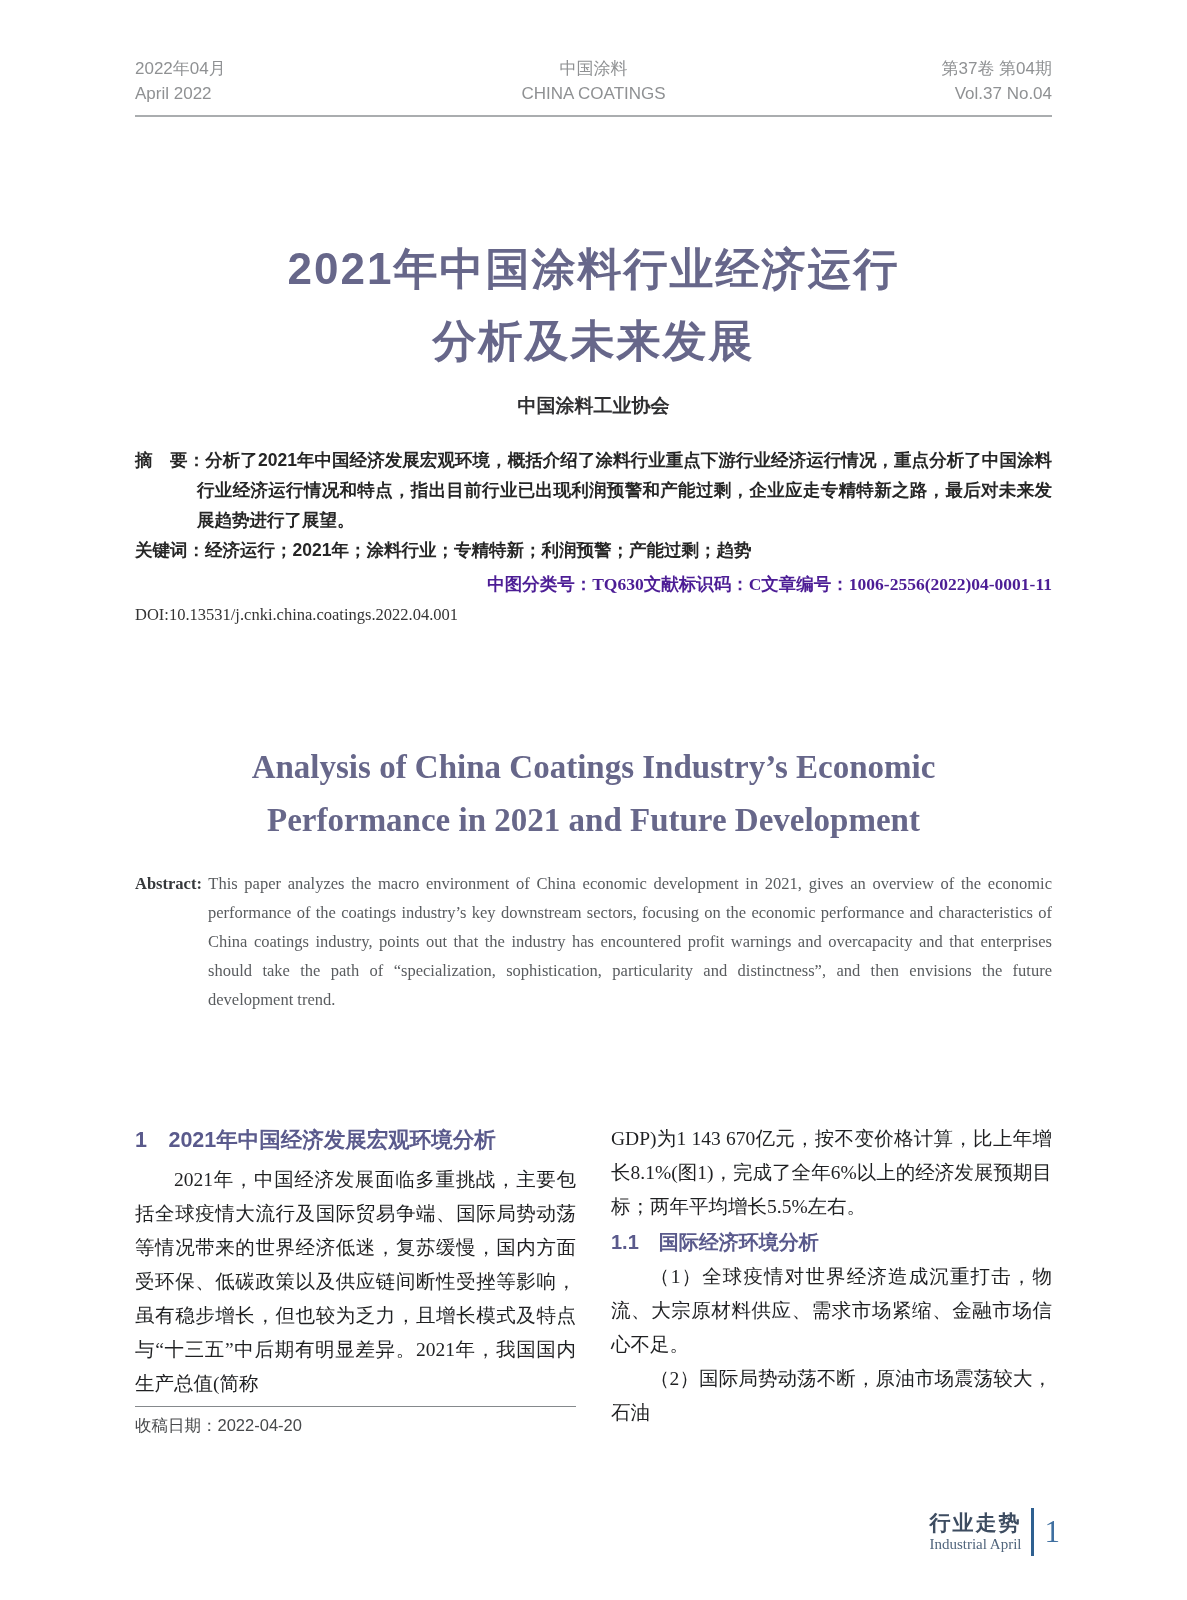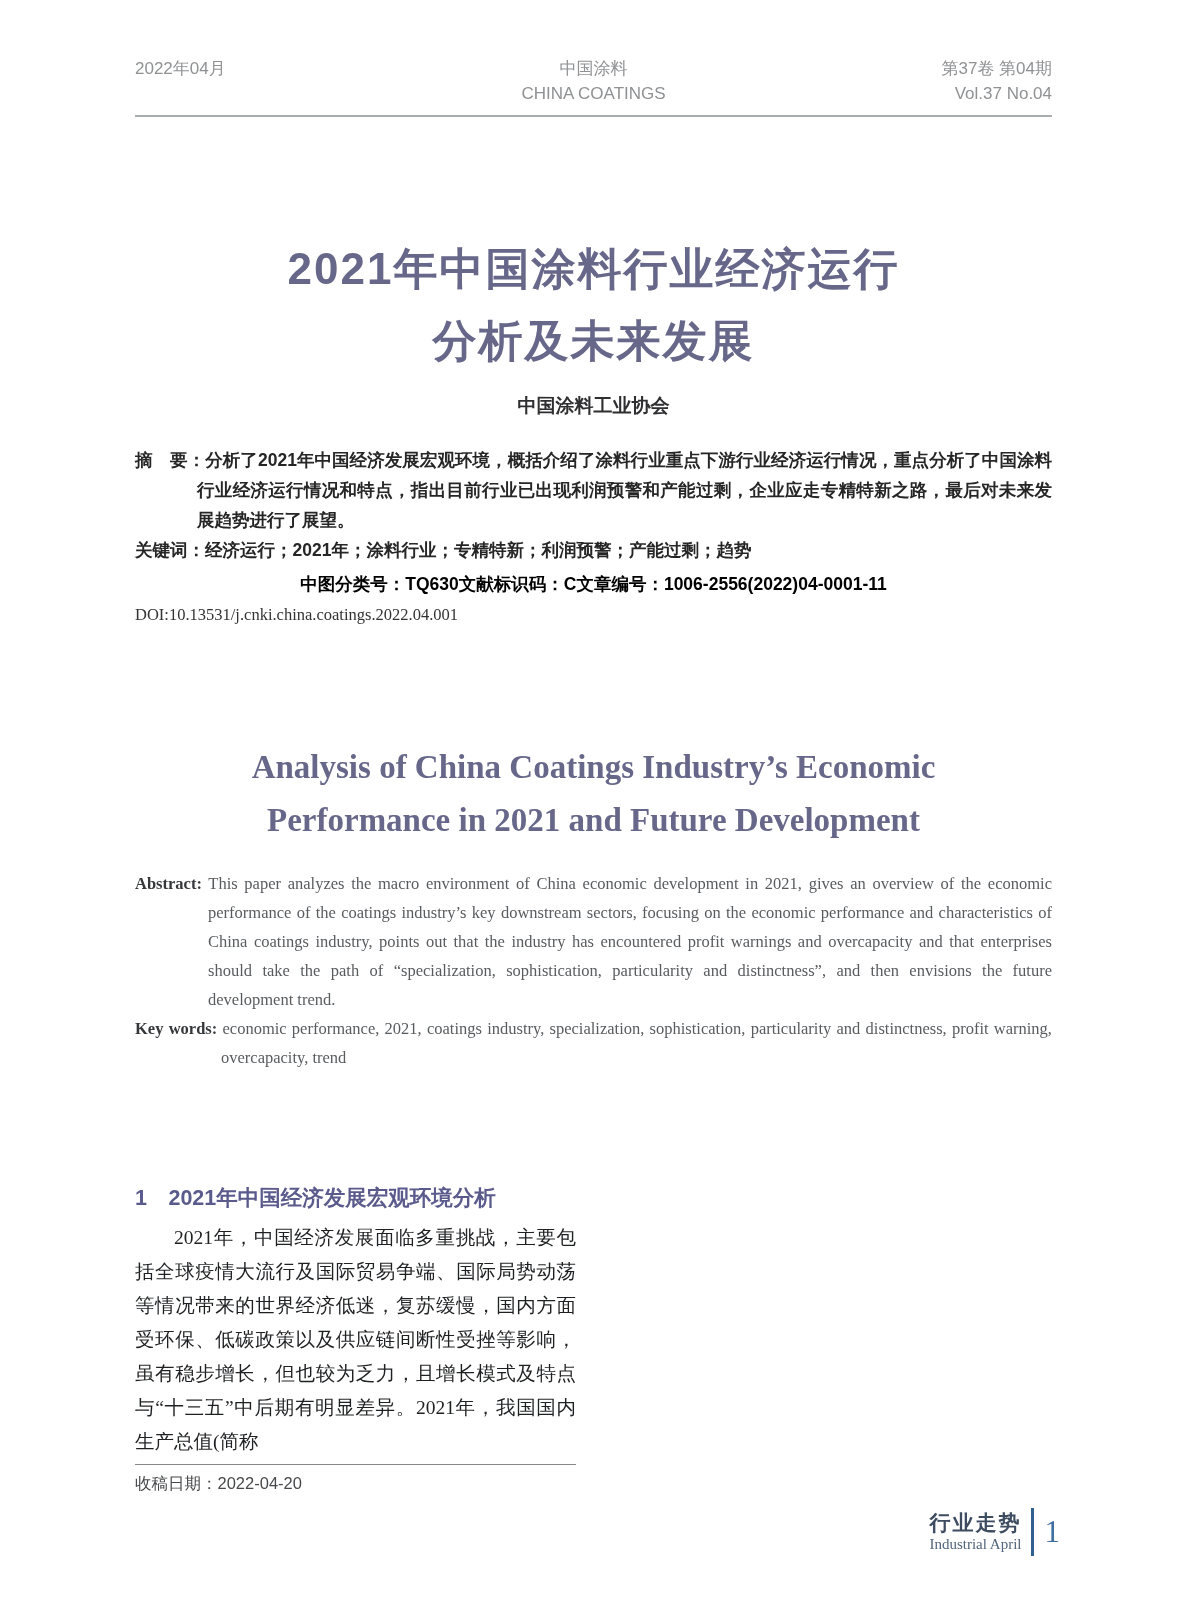--- a/index.html
+++ b/index.html
@@ -30,23 +30,23 @@
               color:var(--title_accent,#67678a); }
   .author-cn { margin-top:16px; text-align:center; font-family:"Liberation Sans", sans-serif;
                font-weight:bold; font-size:19px; line-height:26px; color:#2f2f31; }
 
   
   .abs-cn { margin-top:26px; font-family:"Liberation Sans", sans-serif; font-weight:bold;
             font-size:17.5px; line-height:30px; color:#262626; text-align:justify;
             padding-left:62px; text-indent:-62px; }
   .kw-cn  { margin-top:0; font-family:"Liberation Sans", sans-serif; font-weight:bold;
             font-size:17.5px; line-height:30px; color:#262626; }
-  .meta-row { margin-top:4px; display:flex; justify-content:center;
-              font-family:Liberation Sans, sans-serif; font-weight:bold;
-              font-size:17.5px; line-height:30px; color:#000000; }
+  .meta-row { margin-top:4px; display:flex; justify-content:flex-end;
+              font-family:Liberation Serif, serif; font-weight:bold;
+              font-size:17.5px; line-height:30px; color:#4c1d95; }
   .doi { margin-top:2px; font-size:16.5px; line-height:28px; color:#333; }
 
   
   .title-en { margin-top:112px; text-align:center; font-weight:bold; font-size:33px;
               line-height:53px; color:var(--title_accent,#67678a); }
   .author-en { margin-top:14px; text-align:center; font-family:"Liberation Sans", sans-serif;
                font-size:17px; line-height:24px; color:#919497; }
 
   
   .abs-en { margin-top:22px; font-size:16.5px; line-height:29px; text-align:justify;
@@ -80,20 +80,21 @@
 </style>
 </head>
 <body>
 
 <div class="page">
   <div class="content">
 
     <div class="jheader">
       <div class="jh-left">
         <div>2022年04月</div>
+        <div>April 2022</div>
       </div>
       <div class="jh-center">
         <div>中国涂料</div>
         <div>CHINA COATINGS</div>
       </div>
       <div class="jh-right">
         <div>第37卷 第04期</div>
         <div>Vol.37 No.04</div>
       </div>
     </div>
@@ -116,28 +117,33 @@
     </div>
     <div class="doi">DOI:10.13531/j.cnki.china.coatings.2022.04.001</div>
 
     <h2 class="title-en">
       <div>Analysis of China Coatings Industry’s Economic</div>
       <div>Performance in 2021 and Future Development</div>
     </h2>
 
     <p class="abs-en"><b>Abstract:</b> <span>This paper analyzes the macro environment of China economic development in 2021, gives an overview of the economic performance of the coatings industry’s key downstream sectors, focusing on the economic performance and characteristics of China coatings industry, points out that the industry has encountered profit warnings and overcapacity and that enterprises should take the path of “specialization, sophistication, particularity and distinctness”, and then envisions the future development trend.</span></p>
 
-    <p class="kw-en"><b>Key words:</b> <span>economic performance, 2021, coatings industry, specialization, sophistication, particularity and distinctness, profit warning, overcapacity, trend</span></p>
 
     <div class="columns">
       <div class="col">
         <div class="sec-h1">1　2021年中国经济发展宏观环境分析</div>
         <p class="p-indent">2021年，中国经济发展面临多重挑战，主要包括全球疫情大流行及国际贸易争端、国际局势动荡等情况带来的世界经济低迷，复苏缓慢，国内方面受环保、低碳政策以及供应链间断性受挫等影响，虽有稳步增长，但也较为乏力，且增长模式及特点与“十三五”中后期有明显差异。2021年，我国国内生产总值(简称</p>
         <div class="footnote-rule"></div>
         <p class="footnote">收稿日期：2022-04-20</p>
+      </div>
+      <div class="col">
+        <p>GDP)为1 143 670亿元，按不变价格计算，比上年增长8.1%(图1)，完成了全年6%以上的经济发展预期目标；两年平均增长5.5%左右。</p>
+        <div class="sec-h2">1.1　国际经济环境分析</div>
+        <p class="p-indent">（1）全球疫情对世界经济造成沉重打击，物流、大宗原材料供应、需求市场紧缩、金融市场信心不足。</p>
+        <p class="p-indent">（2）国际局势动荡不断，原油市场震荡较大，石油</p>
       </div>
     </div>
   </div>
 
   <div class="pfooter">
     <div class="pf-labels">
       <div class="pf-cn">行业走势</div>
       <div class="pf-en">Industrial April</div>
     </div>
     <div class="pf-bar"></div>

